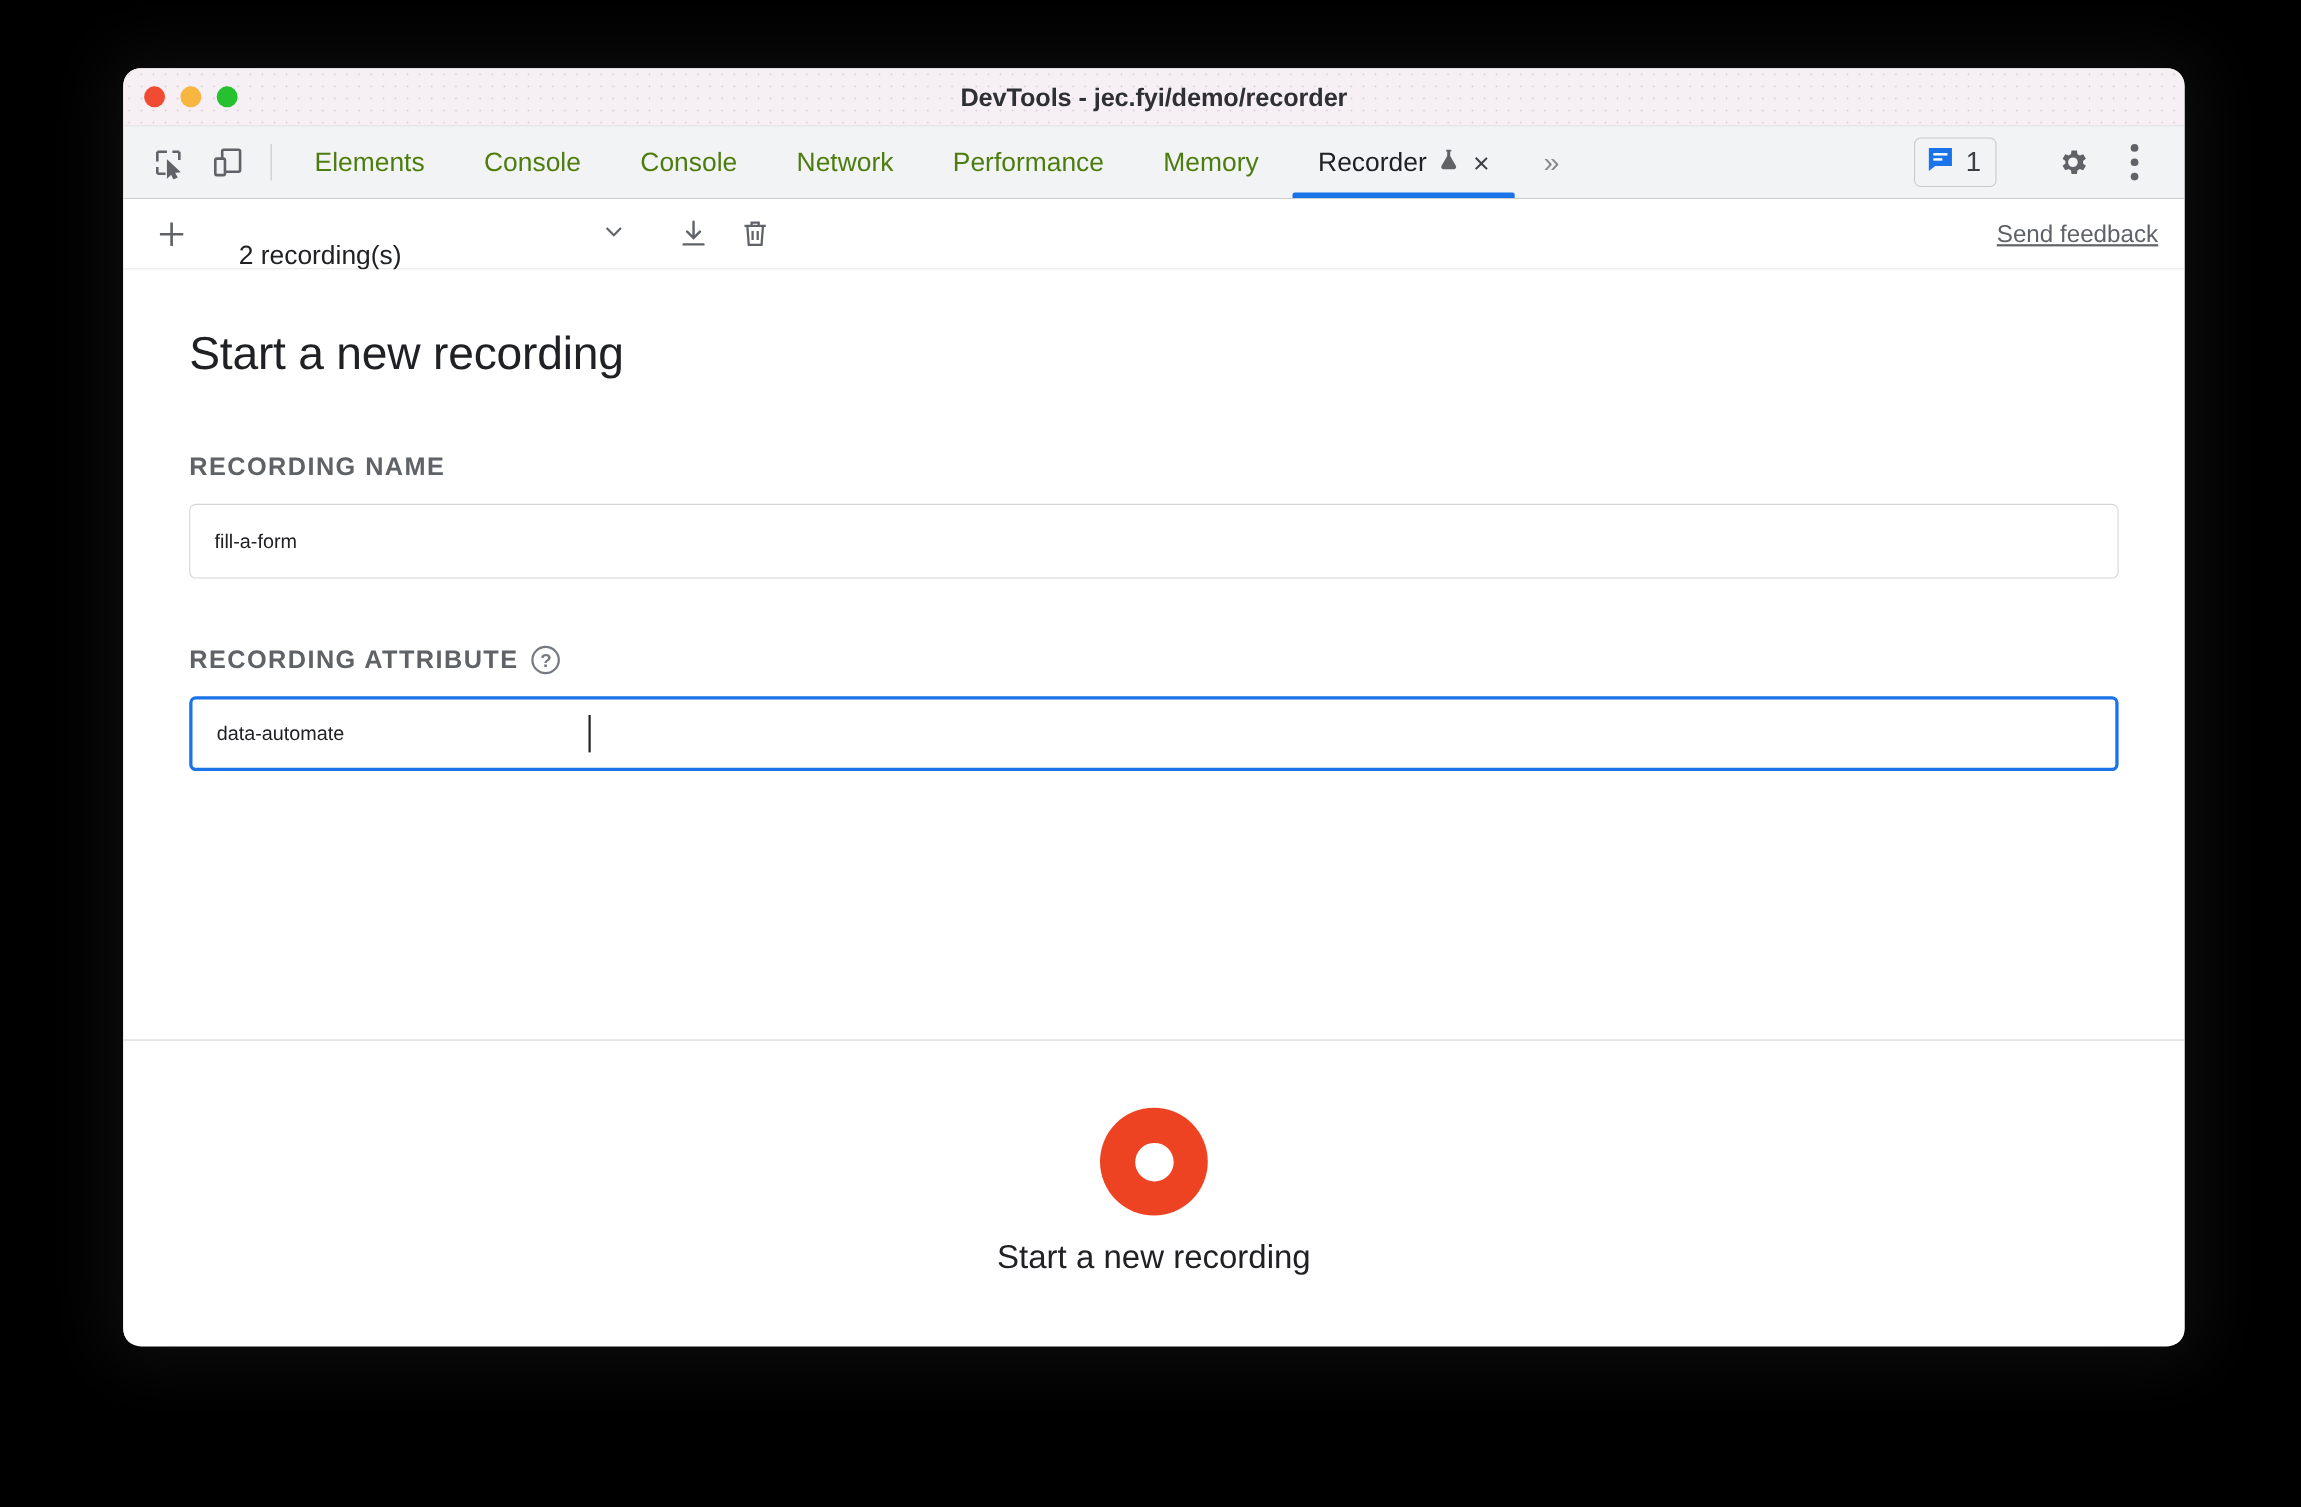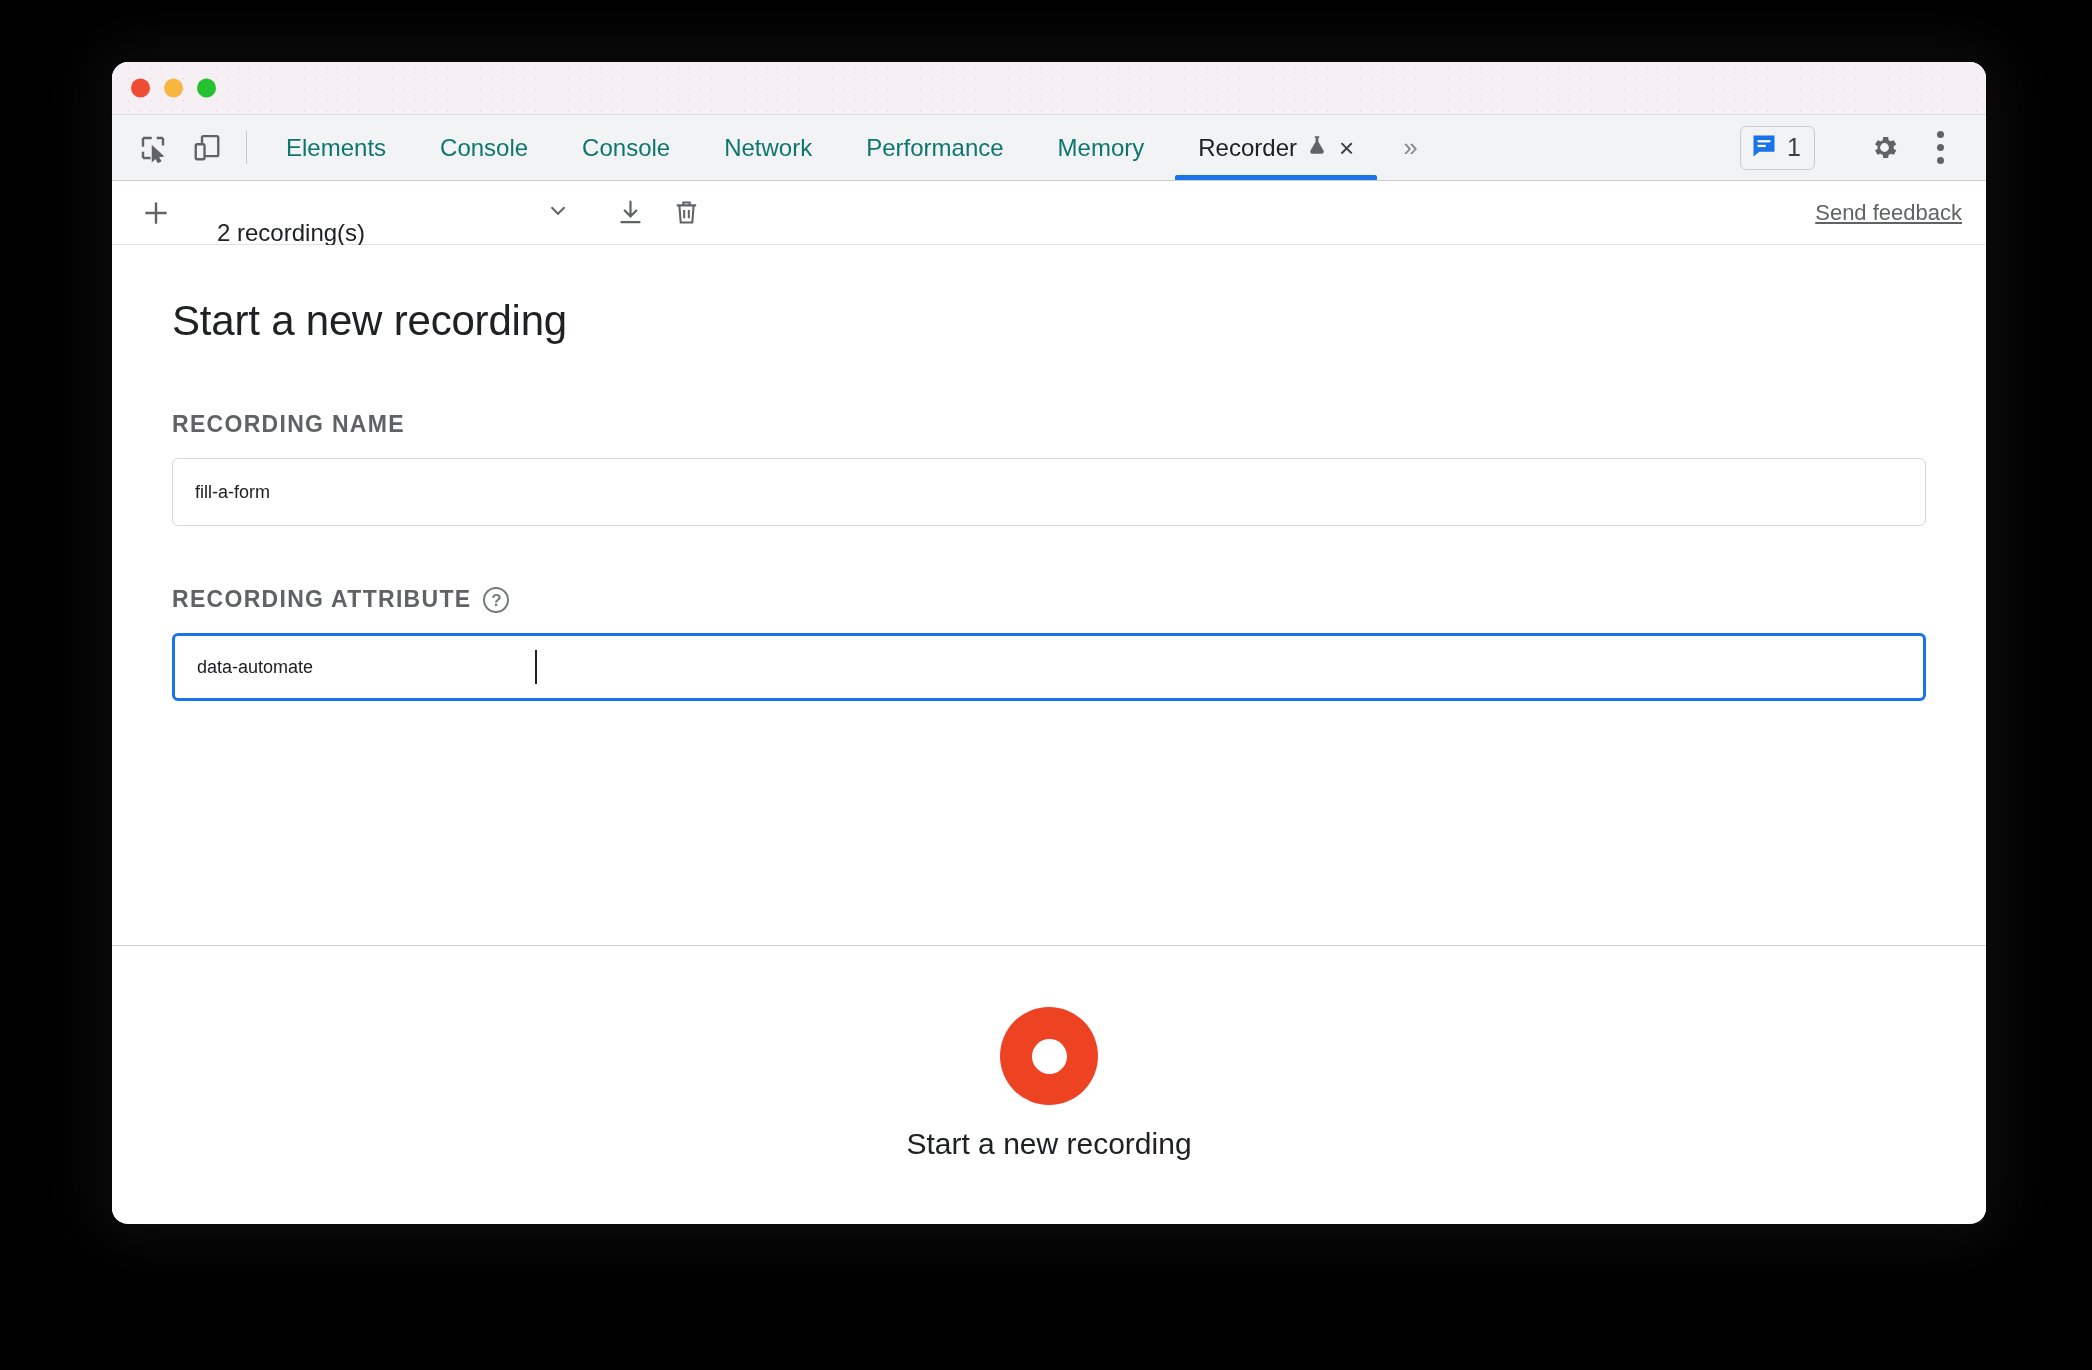--- a/index.html
+++ b/index.html
@@ -106,21 +106,21 @@
     align-items: stretch;
   }
 
   .tab {
     position: relative;
     display: flex;
     align-items: center;
     gap: 9px;
     padding: 0 27px;
     font-size: 24px;
-    color: #0f766e;
+    color: #4d7c0f;
     white-space: nowrap;
     cursor: pointer;
   }
   .tab.active { color: #202124; }
   .tab.active::after {
     content: "";
     position: absolute;
     left: 4px; right: 4px;
     bottom: 0;
     height: 5px;
@@ -344,20 +344,21 @@
 
 <div id="stage">
   <div class="window">
 
     <div class="titlebar">
       <div class="traffic">
         <span class="dot red"></span>
         <span class="dot yellow"></span>
         <span class="dot green"></span>
       </div>
+      <div class="title-text">DevTools - jec.fyi/demo/recorder</div>
     </div>
 
     <div class="tabbar">
 
       <div class="tool-icon-btn">
         <svg width="30" height="30" viewBox="0 0 24 24" fill="none" stroke="#5f6368" stroke-width="1.9">
           <path d="M4 4 h7 M4 4 v7 M20 4 h-5 M20 4 v6 M4 20 h6 M4 20 v-5"></path>
           <path d="M11.5 10.5 L20 18.5 L16.2 19 L18.2 22.5 L16 23.5 L14.2 20 L11.5 22.5 Z" fill="#5f6368" stroke="#5f6368" stroke-width="1"></path>
         </svg>
       </div>

